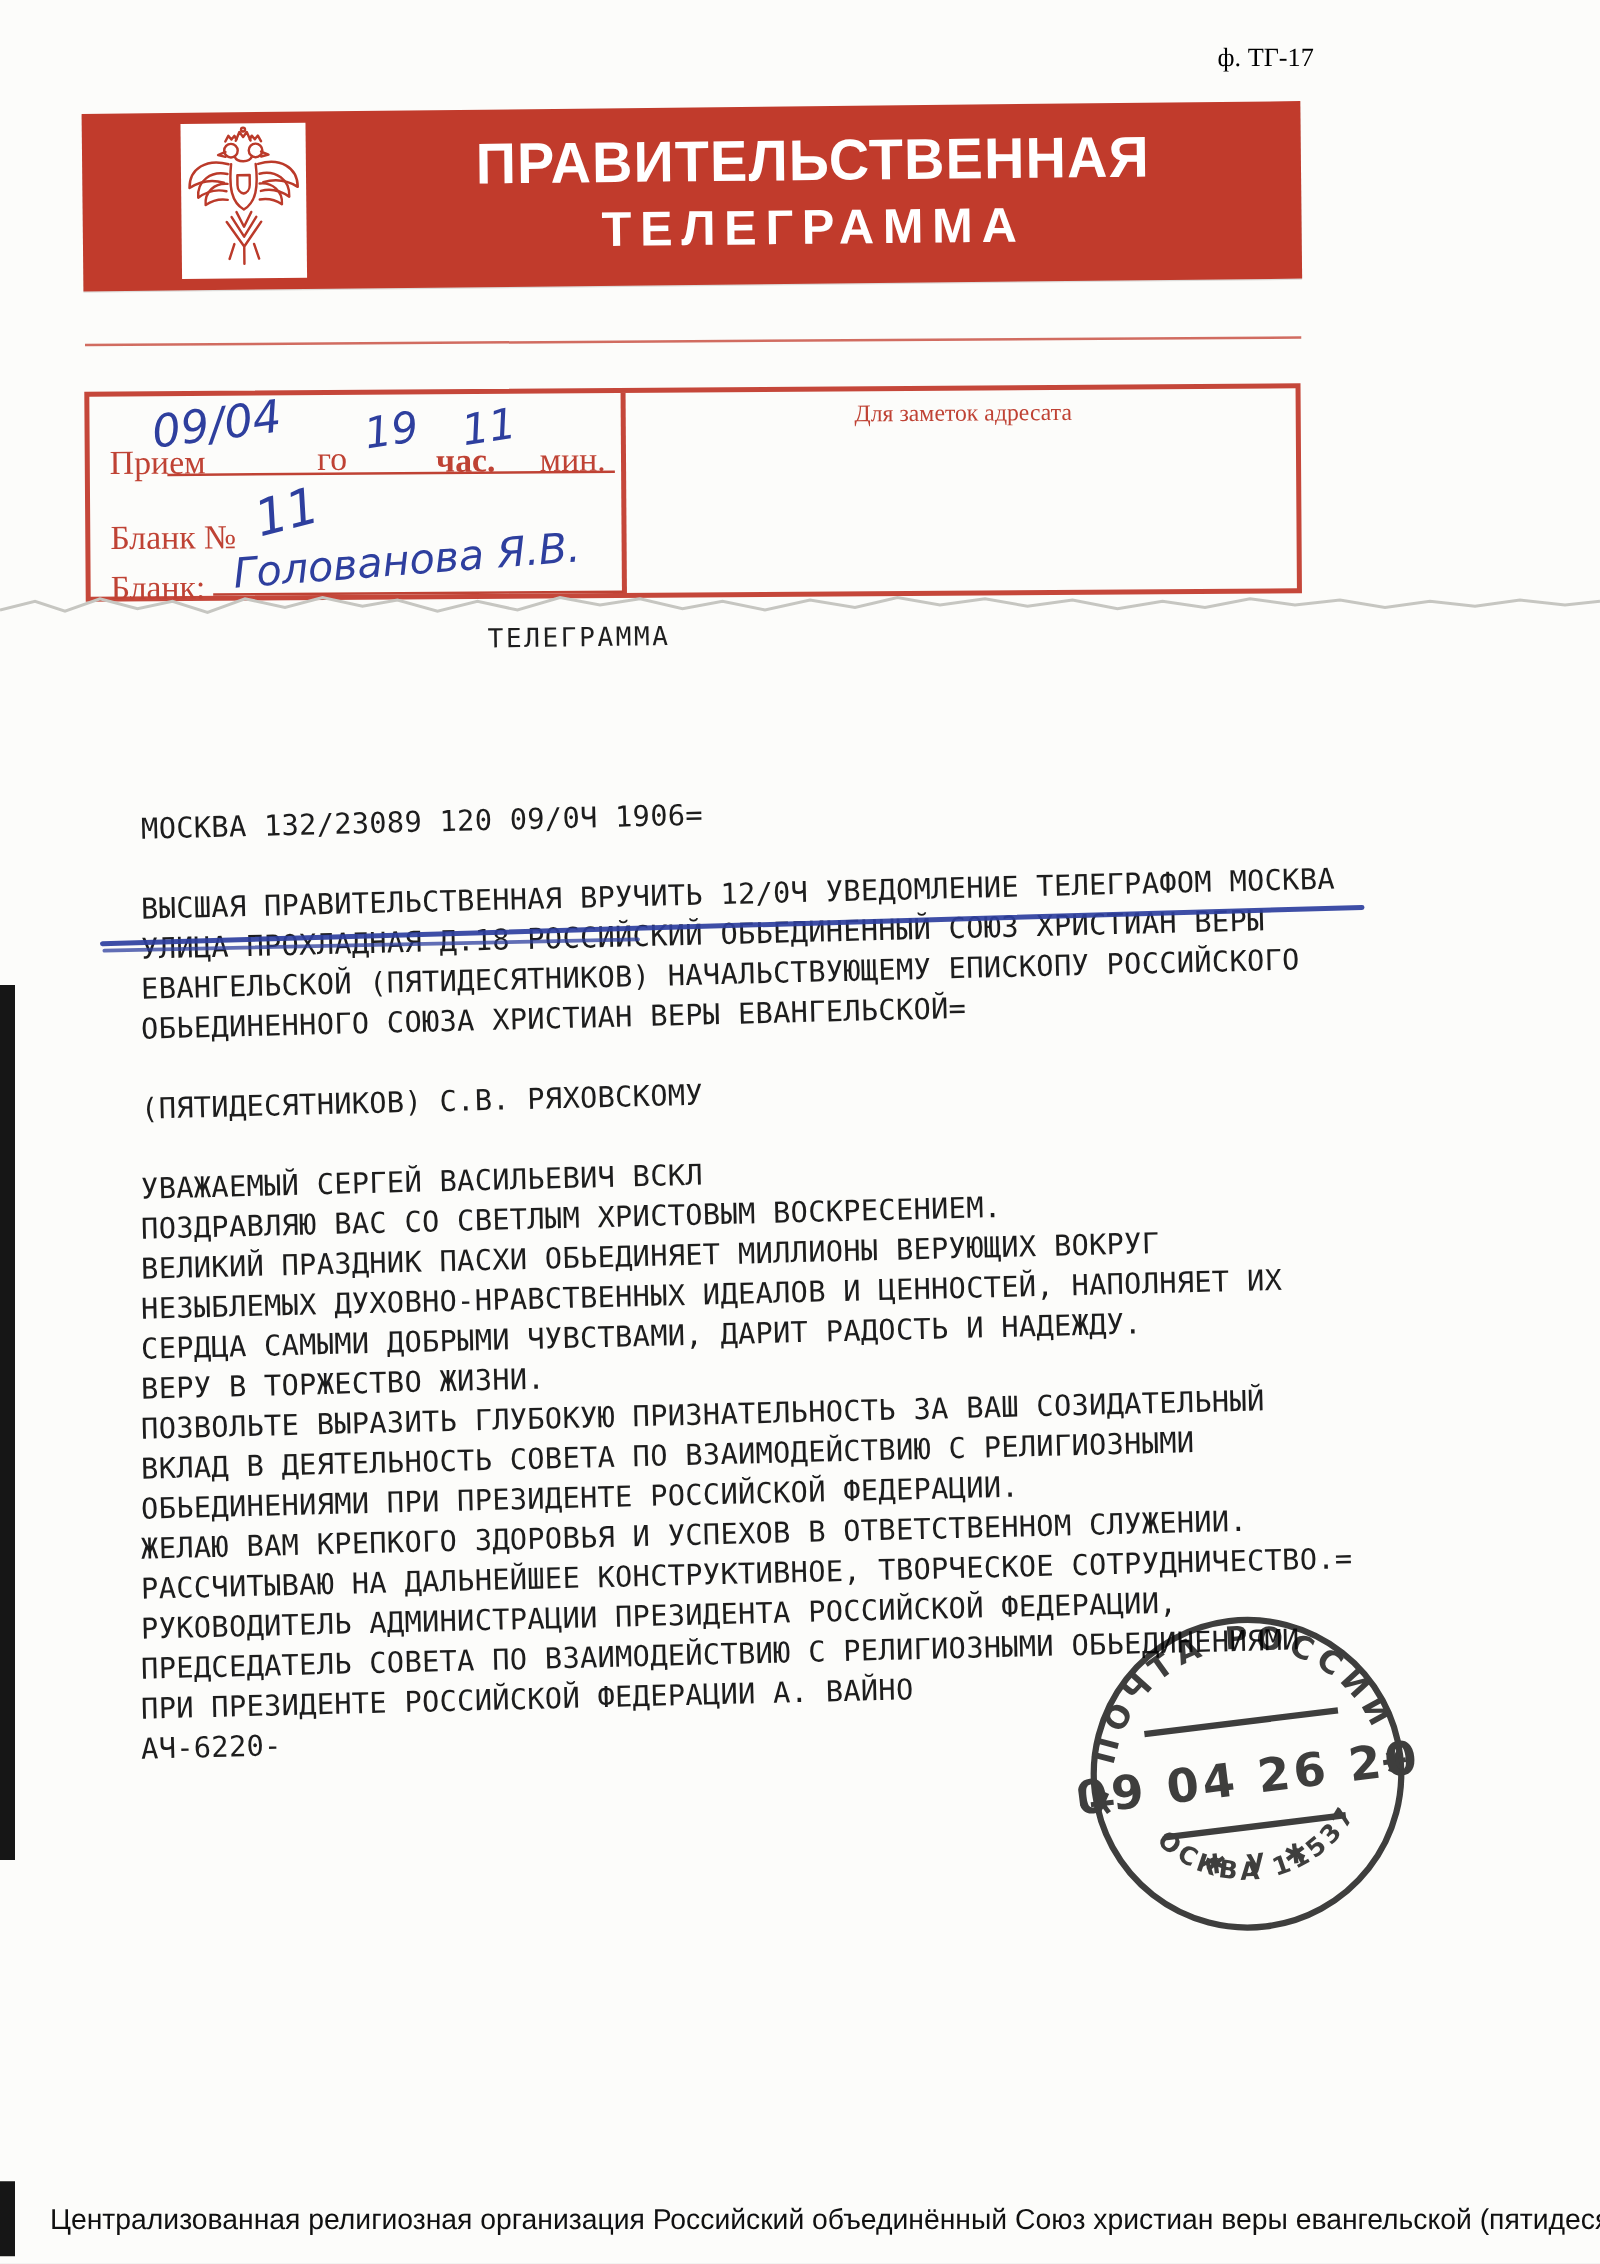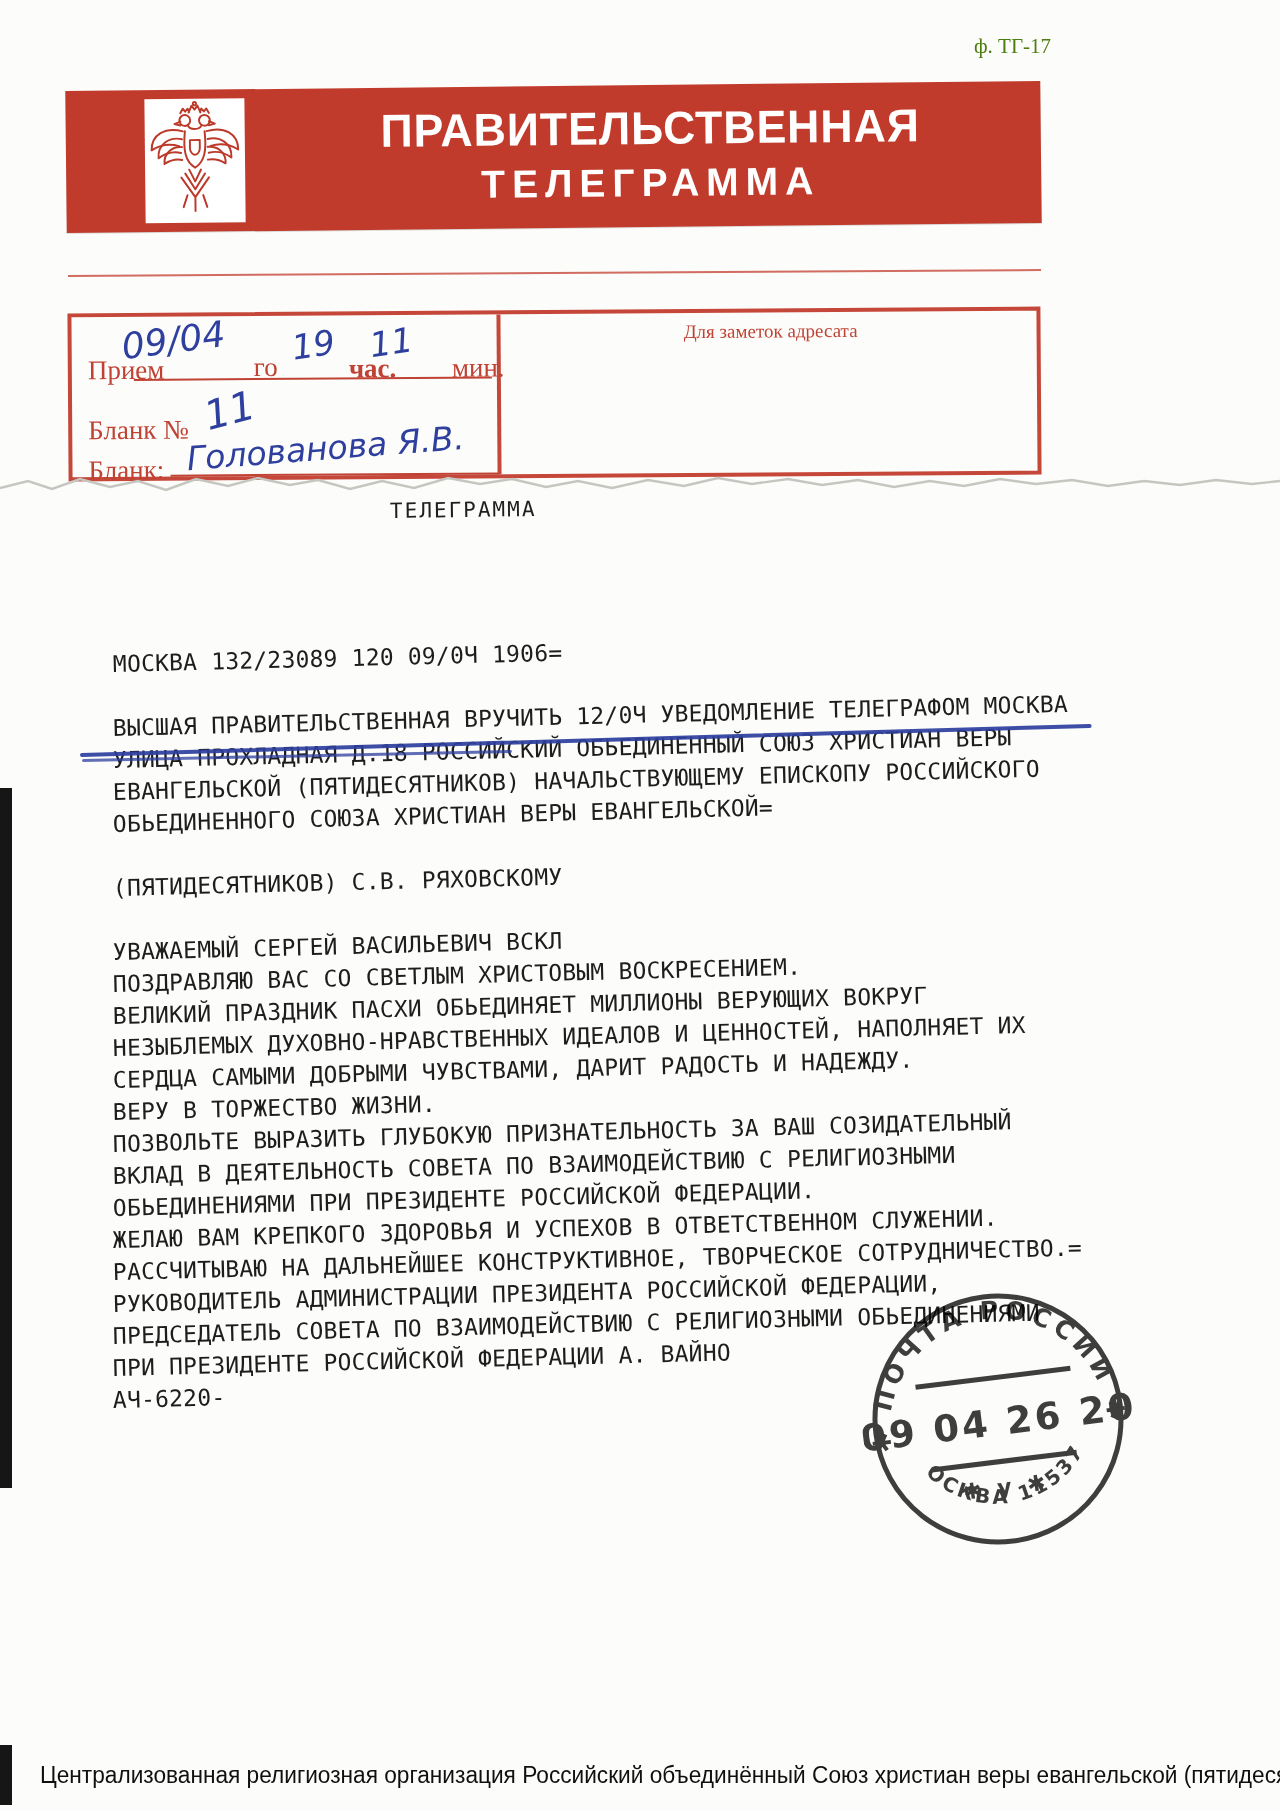--- a/index.html
+++ b/index.html
@@ -12,21 +12,21 @@
   *{margin:0;padding:0;box-sizing:border-box;}
   html,body{background:#e9e9e7;}
   .page{
     position:relative;width:1280px;height:1811px;margin:0 auto;
     background:#fcfcfa;overflow:hidden;
     font-family:"Liberation Sans",sans-serif;
   }
   
   .form-code{
     position:absolute;left:974px;top:34px;
-    font-family:"Liberation Serif",serif;font-size:21px;color:#4d7c0f;
+    font-family:"Liberation Serif",serif;font-size:21px;color:#000000;
   }
   
   .banner{
     position:absolute;left:66px;top:86px;width:975px;height:142px;
     background:var(--red);transform:rotate(-0.6deg);
     box-shadow:0 1px 0 rgba(0,0,0,.12);
   }
   .emblem-box{
     position:absolute;left:79px;top:9px;width:100px;height:124px;background:#fff;
   }
@@ -151,21 +151,21 @@
     <div class="divider"></div>
 
     <div class="notes-header">Для заметок адресата</div>
 
     <div class="flabel" style="left:16px;top:38px;">Прием</div>
     <div class="hw" style="left:50px;top:6px;font-size:36px;transform:rotate(-7deg);">09/04</div>
     <div class="flabel" style="left:182px;top:36px;">го</div>
     <div class="hw" style="left:220px;top:12px;font-size:34px;transform:rotate(-8deg);">19</div>
     <div class="flabel" style="left:277px;top:38px;font-weight:bold;">час.</div>
     <div class="hw" style="left:298px;top:10px;font-size:34px;transform:rotate(-8deg);">11</div>
-    <div class="flabel" style="left:380px;top:38px;font-family:Liberation Serif, serif;">мин.</div>
+    <div class="flabel" style="left:360px;top:38px;font-family:Liberation Serif, serif;">мин.</div>
     <div class="red-underline" style="left:62px;top:62px;width:358px;"></div>
 
     <div class="flabel" style="left:16px;top:98px;">Бланк №</div>
     <div class="hw" style="left:132px;top:74px;font-size:40px;transform:rotate(-14deg);">11</div>
 
     <div class="flabel" style="left:16px;top:138px;">Бланк:</div>
     <div class="hw" style="left:114px;top:116px;font-size:33px;transform:rotate(-4deg);">Голованова Я.В.</div>
     <div class="red-underline" style="left:98px;top:158px;width:328px;"></div>
   </div>
 

